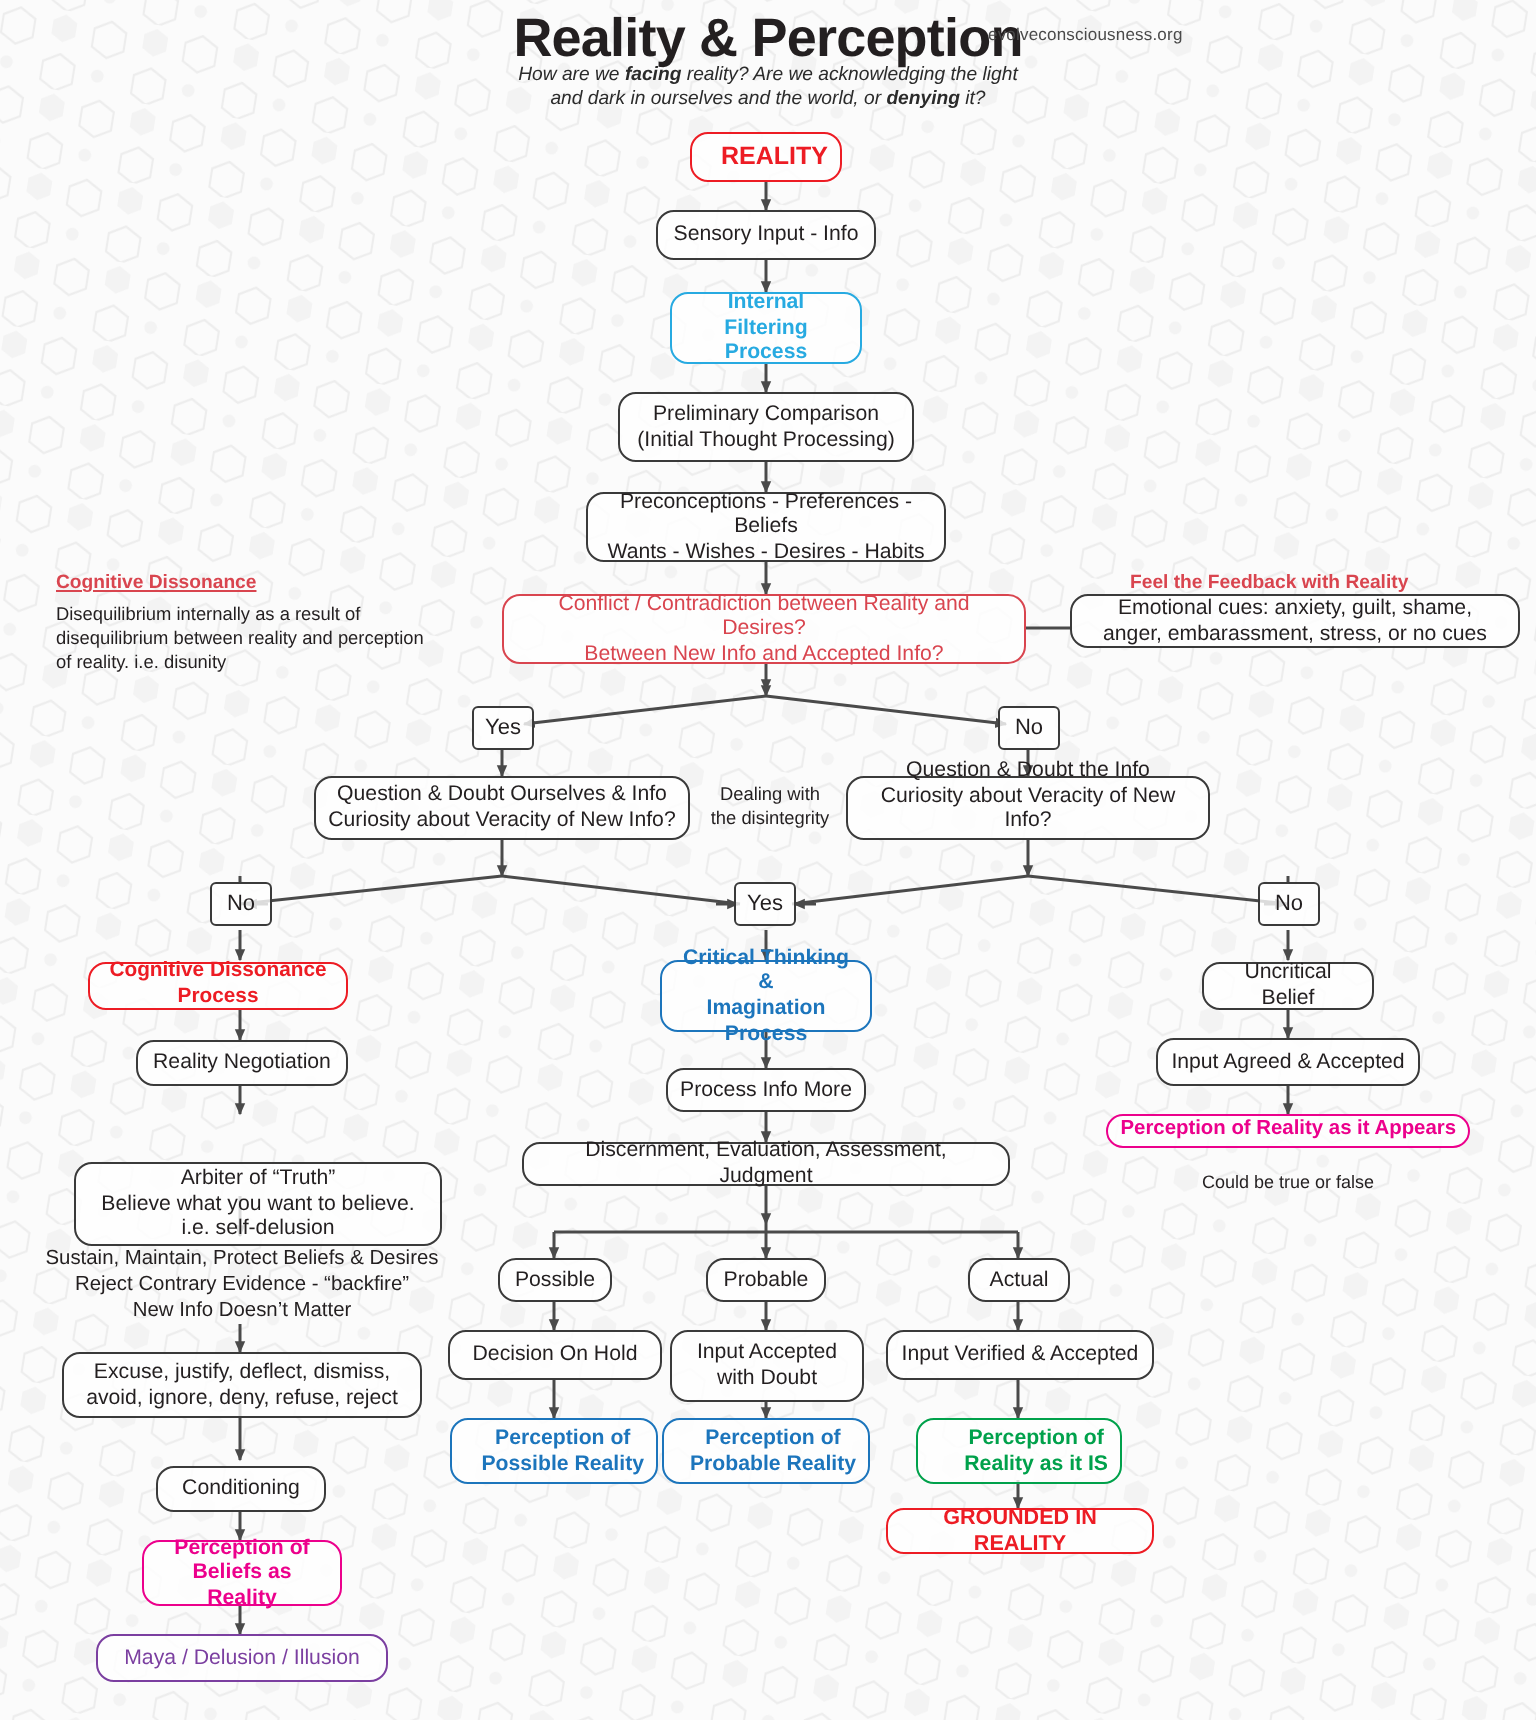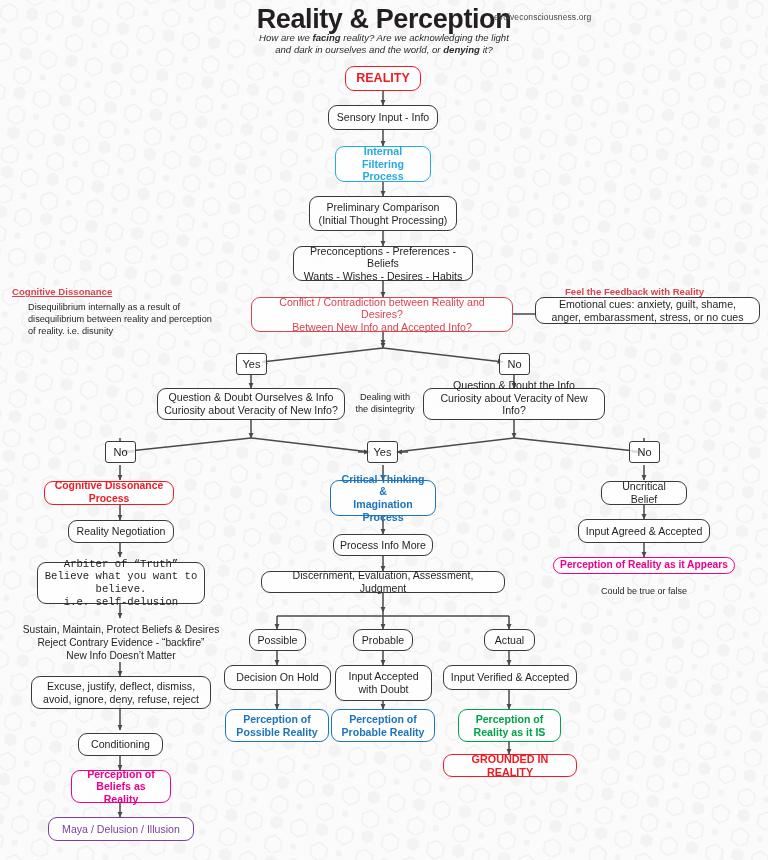--- a/index.html
+++ b/index.html
@@ -39,21 +39,21 @@
   .node{
     position:absolute;box-sizing:border-box;
     display:flex;align-items:center;justify-content:center;
     text-align:center;
     border:1.4px solid #3a3a3a;border-radius:9px;
     background:rgba(255,255,255,.80);
     font-size:10.6px;line-height:12.6px;color:#231f20;
     padding:2px 6px;
   }
   .node.sq{border-radius:3px;font-size:11px;}
-  .node.thick{border-width:1.9px;font-weight:bold;}
+  .node.thick{border-width:1.9px;font-weight:bold;justify-content:flex-end;}
 
   
   .c-red   {border-color:#ed1c24;color:#ed1c24;}
   .c-crim  {border-color:#d9454f;color:#d9454f;}
   .c-cyan  {border-color:#27aae1;color:#27aae1;}
   .c-blue  {border-color:#1c75bc;color:#1c75bc;}
   .c-magenta{border-color:#ec008c;color:#ec008c;}
   .c-purple{border-color:#7b3fa0;color:#7b3fa0;}
   .c-green {border-color:#00a14b;color:#00a14b;}
 
@@ -214,21 +214,21 @@
     </span>
   </div>
 
   <div class="node c-crim" style="left:251px;top:297px;width:262px;height:35px;">
     <span>
       <span>Conflict / Contradiction between Reality and Desires?</span><br>
       <span>Between New Info and Accepted Info?</span>
     </span>
   </div>
 
-  <div class="lbl-head u" style="left:12px;top:286px;text-align:center;">Cognitive Dissonance</div>
+  <div class="lbl-head u" style="left:28px;top:286px;text-align:center;">Cognitive Dissonance</div>
   <div class="lbl-body" style="left:28px;top:302px;width:210px;">
     <span>Disequilibrium internally as a result of</span><br>
     <span>disequilibrium between reality and perception</span><br>
     <span>of reality. i.e. disunity</span>
   </div>
 
   <div class="lbl-head" style="left:565px;top:286px;">Feel the Feedback with Reality</div>
 
   <div class="node" style="left:535px;top:297px;width:225px;height:27px;">
     <span>
@@ -274,21 +274,21 @@
   </div>
 
   <div class="node c-red" style="left:44px;top:481px;width:130px;height:24px;font-weight:bold;font-size:10.4px;">
     <span>Cognitive Dissonance Process</span>
   </div>
 
   <div class="node" style="left:68px;top:520px;width:106px;height:23px;">
     <span>Reality Negotiation</span>
   </div>
 
-  <div class="node" style="left:37px;top:562px;width:168px;height:42px;font-family:Liberation Mono, monospace;">
+  <div class="node" style="left:37px;top:581px;width:184px;height:42px;">
     <span>
       <span>Arbiter of “Truth”</span><br>
       <span>Believe what you want to believe.</span><br>
       <span>i.e. self-delusion</span>
     </span>
   </div>
 
   <div class="lbl-plain" style="left:10px;top:624px;width:222px;">
     <span>Sustain, Maintain, Protect Beliefs &amp; Desires</span><br>
     <span>Reject Contrary Evidence - “backfire”</span><br>

